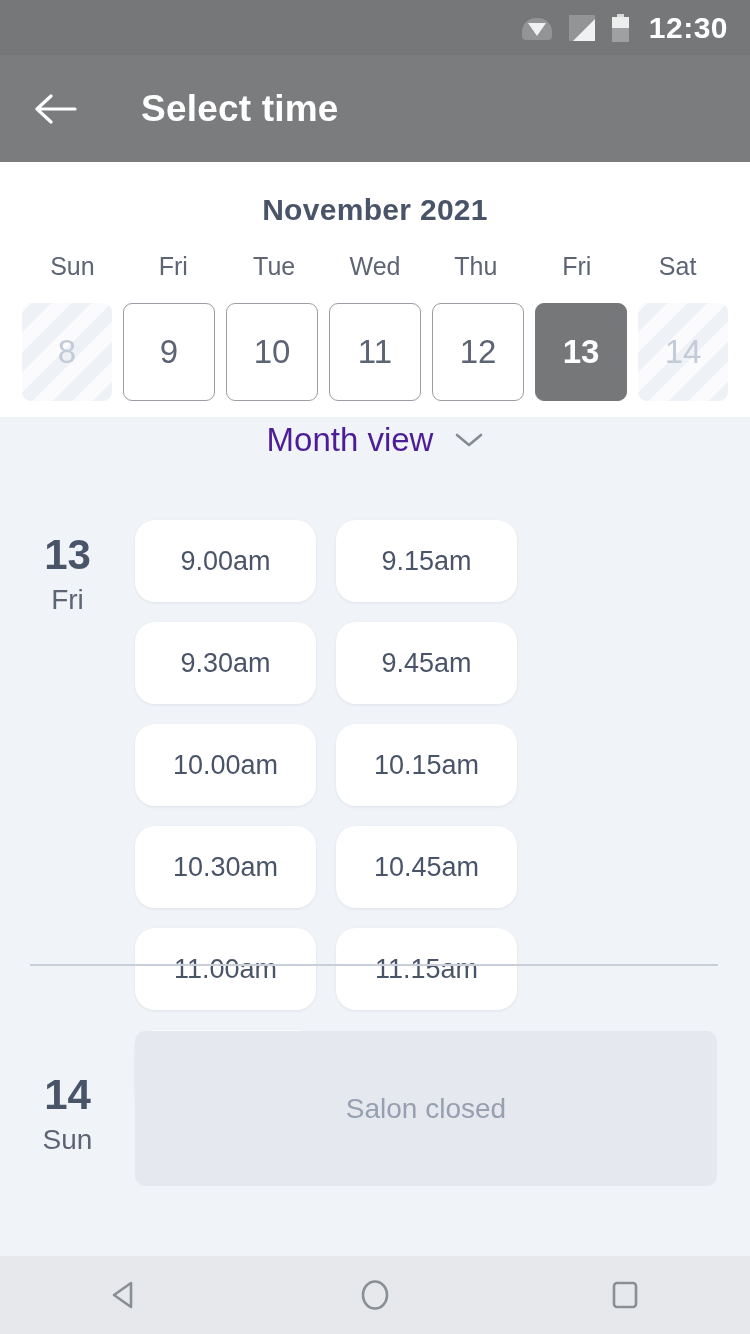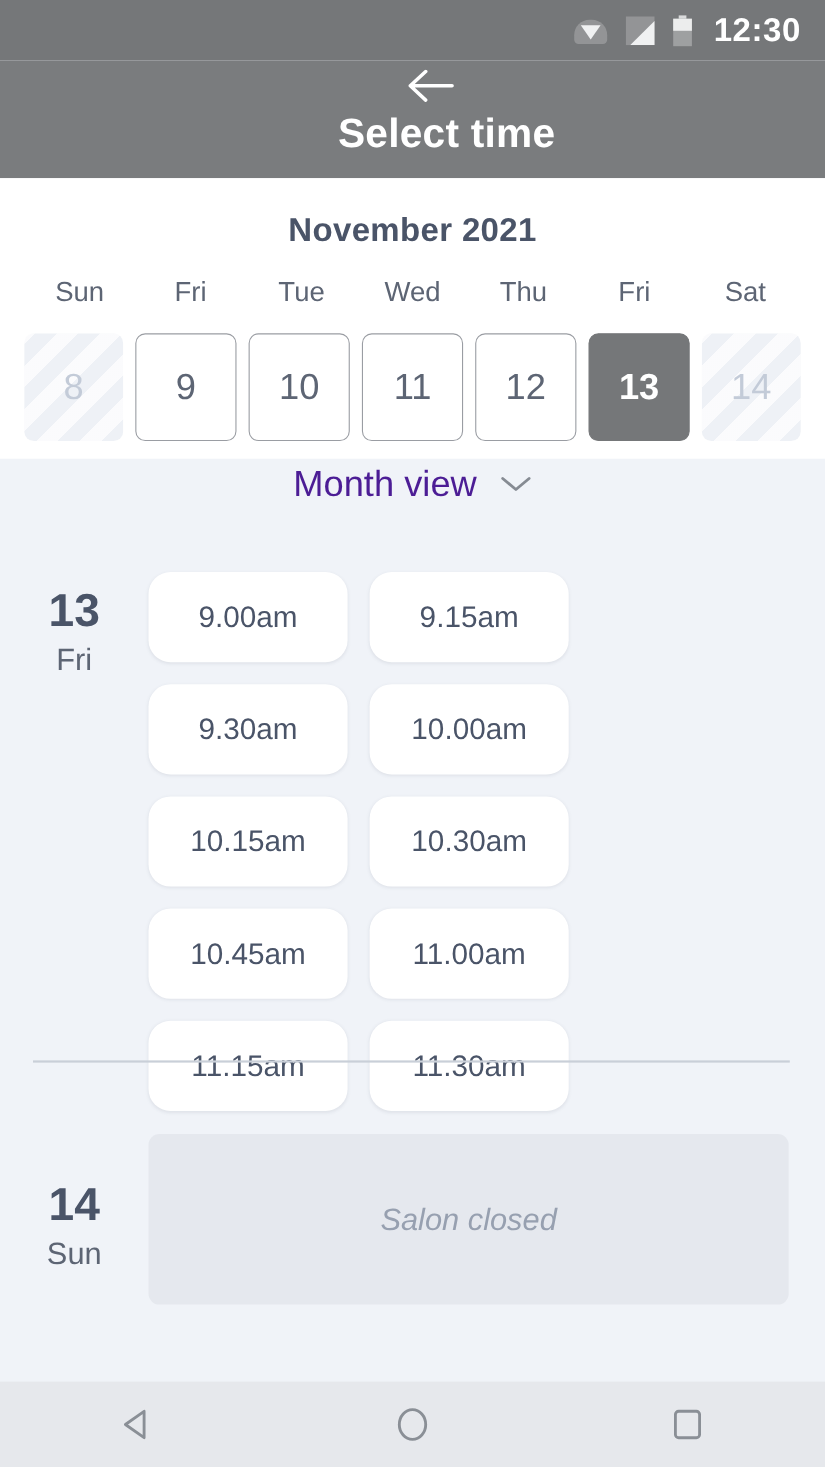--- a/index.html
+++ b/index.html
@@ -52,21 +52,21 @@
     background:#eceded;
   }
   .sb-time {
     color:#ffffff; font-size:30px; font-weight:bold;
     margin-left:20px; letter-spacing:.5px;
   }
 
   
   .appbar {
     position:absolute; top:55px; left:0; width:750px; height:107px;
-    background:#7a7c7e; display:flex; align-items:center;flex-direction:column;
+    background:#7a7c7e; display:flex; align-items:center;
   }
   .back-btn {
     width:46px; height:46px; margin-left:33px;
     display:flex; align-items:center; justify-content:center; cursor:pointer;
   }
   .appbar-title {
     color:#ffffff; font-size:37px; font-weight:bold;
     margin-left:62px; letter-spacing:.2px;
   }
 
@@ -146,21 +146,21 @@
   }
   .divider {
     position:absolute; left:30px; top:486px; width:688px; height:2px;
     background:#c9cfd8;
   }
   .closed-group { position:absolute; top:540px; left:0; width:750px; display:flex; }
   .closed-card {
     flex:1; margin:13px 33px 0 0; height:155px;
     background:#e5e8ee; border-radius:10px;
     display:flex; align-items:center; justify-content:center;
-    font-size:28px; color:#97a0b0;font-style:italic;
+    font-size:28px; color:#97a0b0;
   }
 
   
   .navbar {
     position:absolute; bottom:0; left:0; width:750px; height:78px;
     background:#e6e8ec; display:flex; align-items:center;
   }
   .nav-btn {
     flex:1; display:flex; align-items:center; justify-content:center;
     cursor:pointer;
@@ -236,20 +236,21 @@
 
     <div class="day-group">
       <div class="day-label">
         <div class="dnum">13</div>
         <div class="dname">Fri</div>
       </div>
       <div class="slot-grid">
         <div class="slot">9.00am</div>
         <div class="slot">9.15am</div>
         <div class="slot">9.30am</div>
+        <div class="slot">9.45am</div>
         <div class="slot">10.00am</div>
         <div class="slot">10.15am</div>
         <div class="slot">10.30am</div>
         <div class="slot">10.45am</div>
         <div class="slot">11.00am</div>
         <div class="slot">11.15am</div>
         <div class="slot">11.30am</div>
       </div>
     </div>
 

